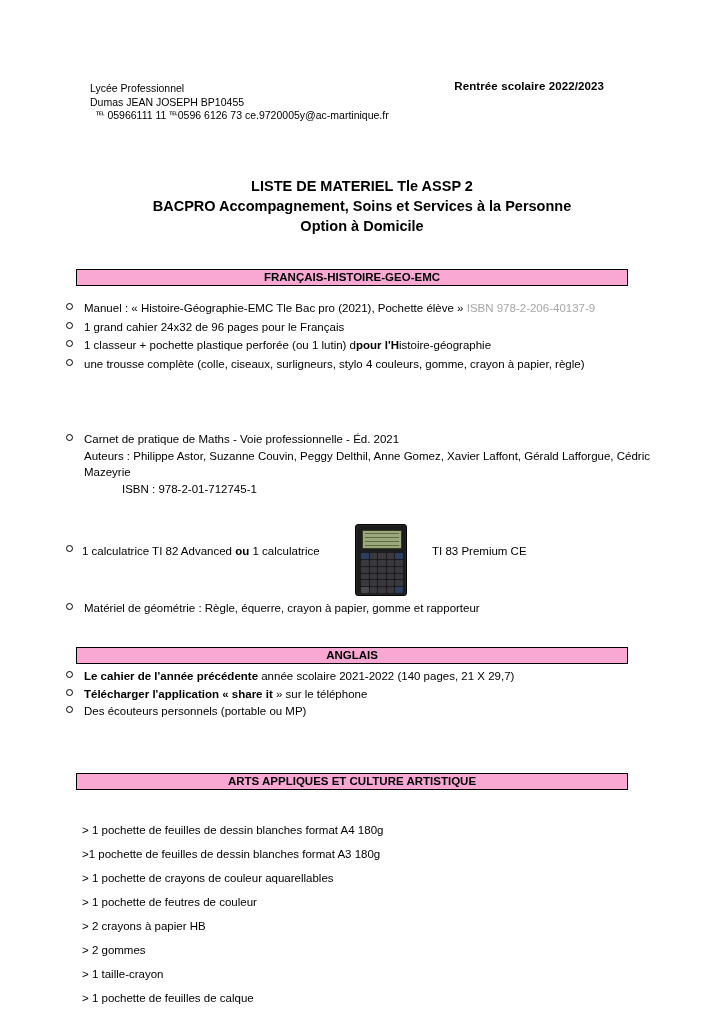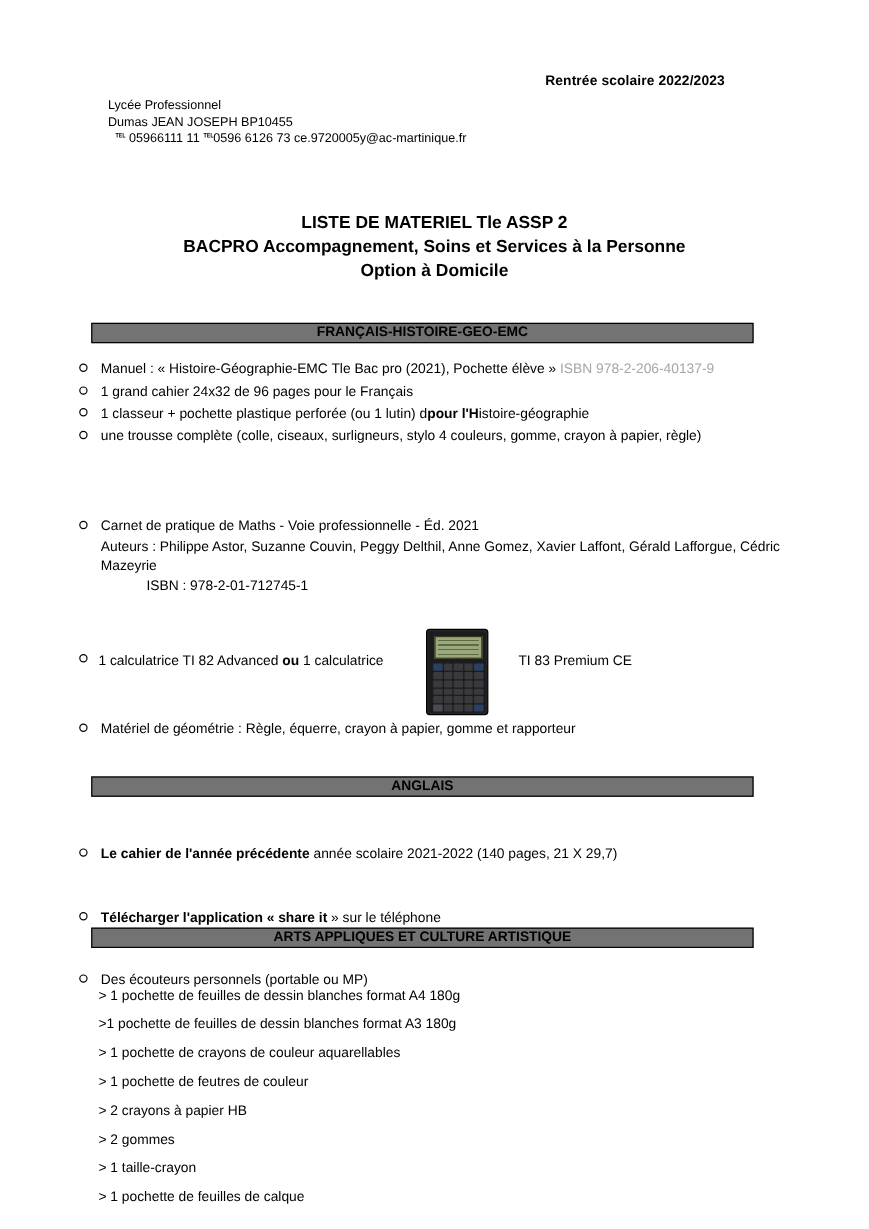--- a/index.html
+++ b/index.html
@@ -19,21 +19,21 @@
     position: relative;
     width: 724px;
     height: 1024px;
     padding: 0;
     box-sizing: border-box;
   }
 
   
   .school-year {
     position: absolute;
-    top: 62px;
+    top: 80px;
     right: 120px;
     font-size: 11.5px;
     font-weight: bold;
     letter-spacing: 0.1px;
   }
   .address-block {
     position: absolute;
     top: 82px;
     left: 90px;
     font-size: 10.5px;
@@ -58,21 +58,21 @@
   .title-line1 { font-size: 14.5px; line-height: 20px; }
   .title-line2 { font-size: 14.5px; line-height: 20px; }
   .title-line3 { font-size: 14.5px; line-height: 20px; }
 
   
   .banner {
     position: absolute;
     left: 76px;
     width: 552px;
     height: 17px;
-    background: #737373;
+    background: #f9a8d4;
     border: 1px solid #000000;
     box-sizing: border-box;
     text-align: center;
     font-size: 11.5px;
     font-weight: bold;
     line-height: 15px;
   }
   #banner-francais { top: 269px; }
   #banner-maths    { top: 424px; }
   #banner-anglais  { top: 647px; }
@@ -115,21 +115,21 @@
   }
   #maths-isbn {
     font-size: 11.5px;
     line-height: 16.5px;
     padding-left: 60px;
   }
   #list-calc { top: 542px; }
   #list-geom { top: 600px; }
 
   #list-anglais { top: 668px; }
-  #list-anglais .item { margin-bottom: 1px; margin-top: 36px; }
+  #list-anglais .item { margin-bottom: 1px; }
 
   
   .calc-wrap {
     position: absolute;
     left: 355px;
     top: 524px;
     width: 52px;
     height: 72px;
   }
   .calc-body {

